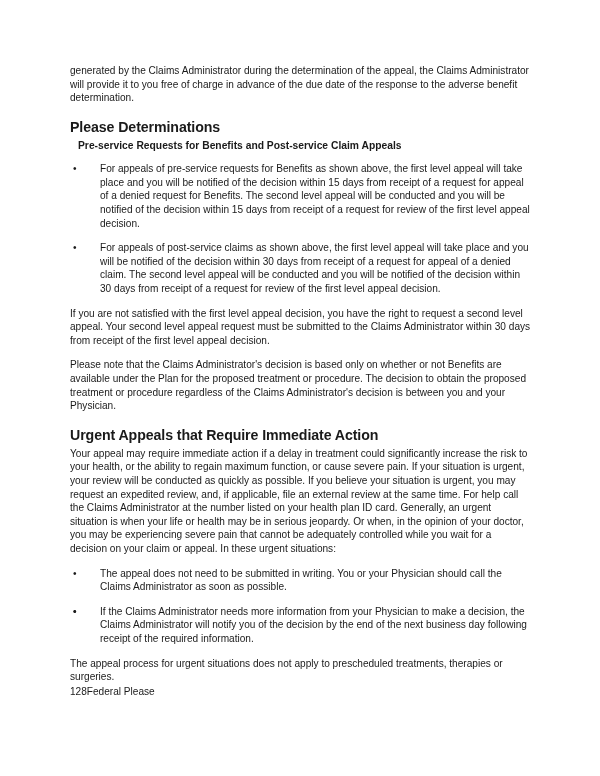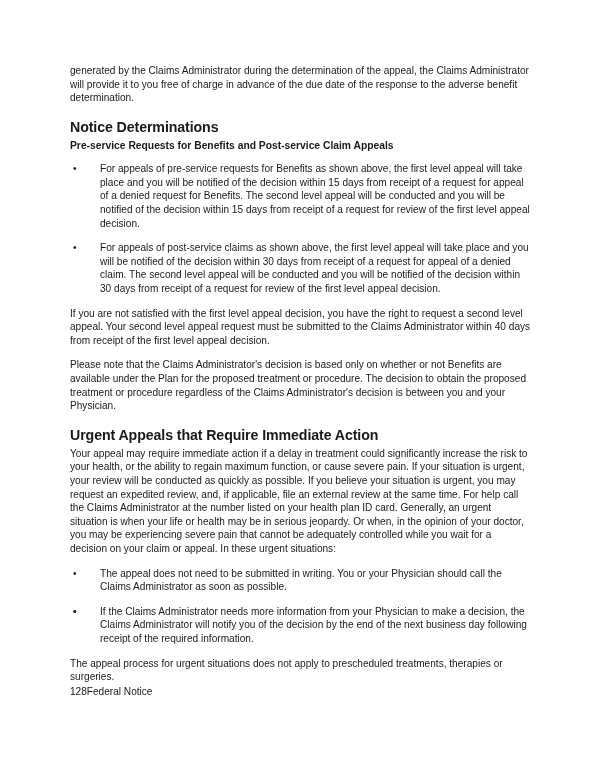--- a/index.html
+++ b/index.html
@@ -37,21 +37,21 @@
     font-size: 14.2px;
     font-weight: bold;
     line-height: 17px;
     margin: 14px 0 3px 0;
     letter-spacing: -0.1px;
   }
   h3.sub-title {
     font-size: 10.3px;
     font-weight: bold;
     line-height: 13.5px;
-    margin: 0 0 10px 0;
+    margin: 0 0 10px 8px;
   }
   ul.bullets {
     list-style: none;
     margin: 0 0 11px 0;
     padding: 0;
   }
   ul.bullets li {
     position: relative;
     padding-left: 30px;
     margin-bottom: 11px;
@@ -85,38 +85,38 @@
 </style>
 </head>
 <body>
 
 <div class="page">
 
   <div class="content">
 
     <p>generated by the Claims Administrator during the determination of the appeal, the Claims Administrator will provide it to you free of charge in advance of the due date of the response to the adverse benefit determination.</p>
 
-    <h2 class="section-title">Notice Determinations</h2>
+    <h2 class="section-title">Please Determinations</h2>
 
     <h3 class="sub-title">Pre-service Requests for Benefits and Post-service Claim Appeals</h3>
 
 
     <ul class="bullets">
       <li>
         <span class="bullet-dot">•</span>
         <span>For appeals of pre-service requests for Benefits as shown above, the first level appeal will take place and you will be notified of the decision within 15 days from receipt of a request for appeal of a denied request for Benefits. The second level appeal will be conducted and you will be notified of the decision within 15 days from receipt of a request for review of the first level appeal decision.</span>
       </li>
       <li>
         <span class="bullet-dot">•</span>
         <span>For appeals of post-service claims as shown above, the first level appeal will take place and you will be notified of the decision within 30 days from receipt of a request for appeal of a denied claim. The second level appeal will be conducted and you will be notified of the decision within 30 days from receipt of a request for review of the first level appeal decision.</span>
       </li>
     </ul>
 
 
-    <p>If you are not satisfied with the first level appeal decision, you have the right to request a second level appeal. Your second level appeal request must be submitted to the Claims Administrator within 40 days from receipt of the first level appeal decision.</p>
+    <p>If you are not satisfied with the first level appeal decision, you have the right to request a second level appeal. Your second level appeal request must be submitted to the Claims Administrator within 30 days from receipt of the first level appeal decision.</p>
 
     <p>Please note that the Claims Administrator's decision is based only on whether or not Benefits are available under the Plan for the proposed treatment or procedure. The decision to obtain the proposed treatment or procedure regardless of the Claims Administrator's decision is between you and your Physician.</p>
 
     <h2 class="section-title">Urgent Appeals that Require Immediate Action</h2>
 
     <p>Your appeal may require immediate action if a delay in treatment could significantly increase the risk to your health, or the ability to regain maximum function, or cause severe pain. If your situation is urgent, your review will be conducted as quickly as possible. If you believe your situation is urgent, you may request an expedited review, and, if applicable, file an external review at the same time. For help call the Claims Administrator at the number listed on your health plan ID card. Generally, an urgent situation is when your life or health may be in serious jeopardy. Or when, in the opinion of your doctor, you may be experiencing severe pain that cannot be adequately controlled while you wait for a decision on your claim or appeal. In these urgent situations:</p>
 
     <ul class="bullets">
       <li>
         <span class="bullet-dot">•</span>
@@ -130,16 +130,16 @@
         <span>If the Claims Administrator needs more information from your Physician to make a decision, the Claims Administrator will notify you of the decision by the end of the next business day following receipt of the required information.</span>
       </li>
     </ul>
 
     <p>The appeal process for urgent situations does not apply to prescheduled treatments, therapies or surgeries.</p>
 
   </div>
 
   <div class="footer">
     <span>128</span>
-    <span>Federal Notice</span>
+    <span>Federal Please</span>
   </div>
 
 </div>
 
 </body></html>

